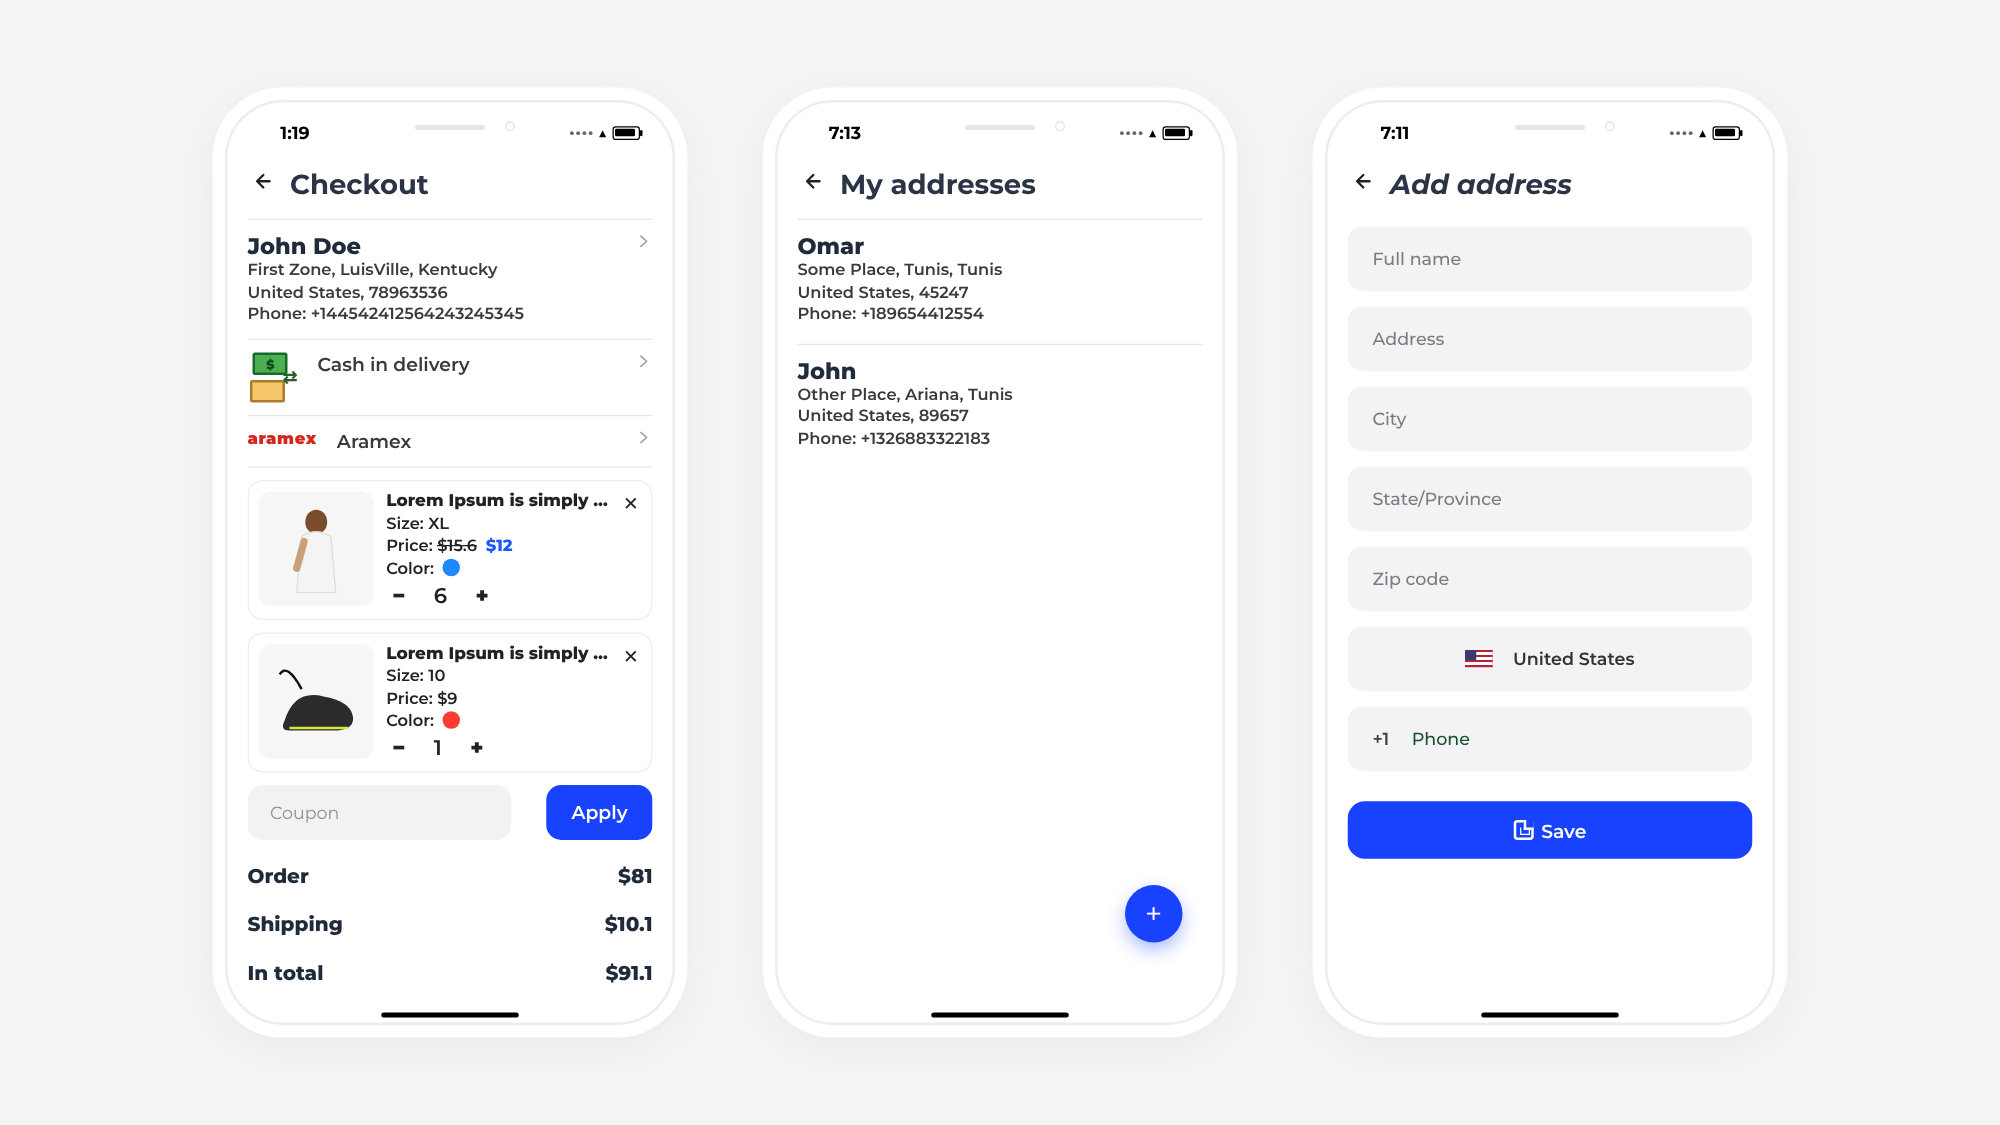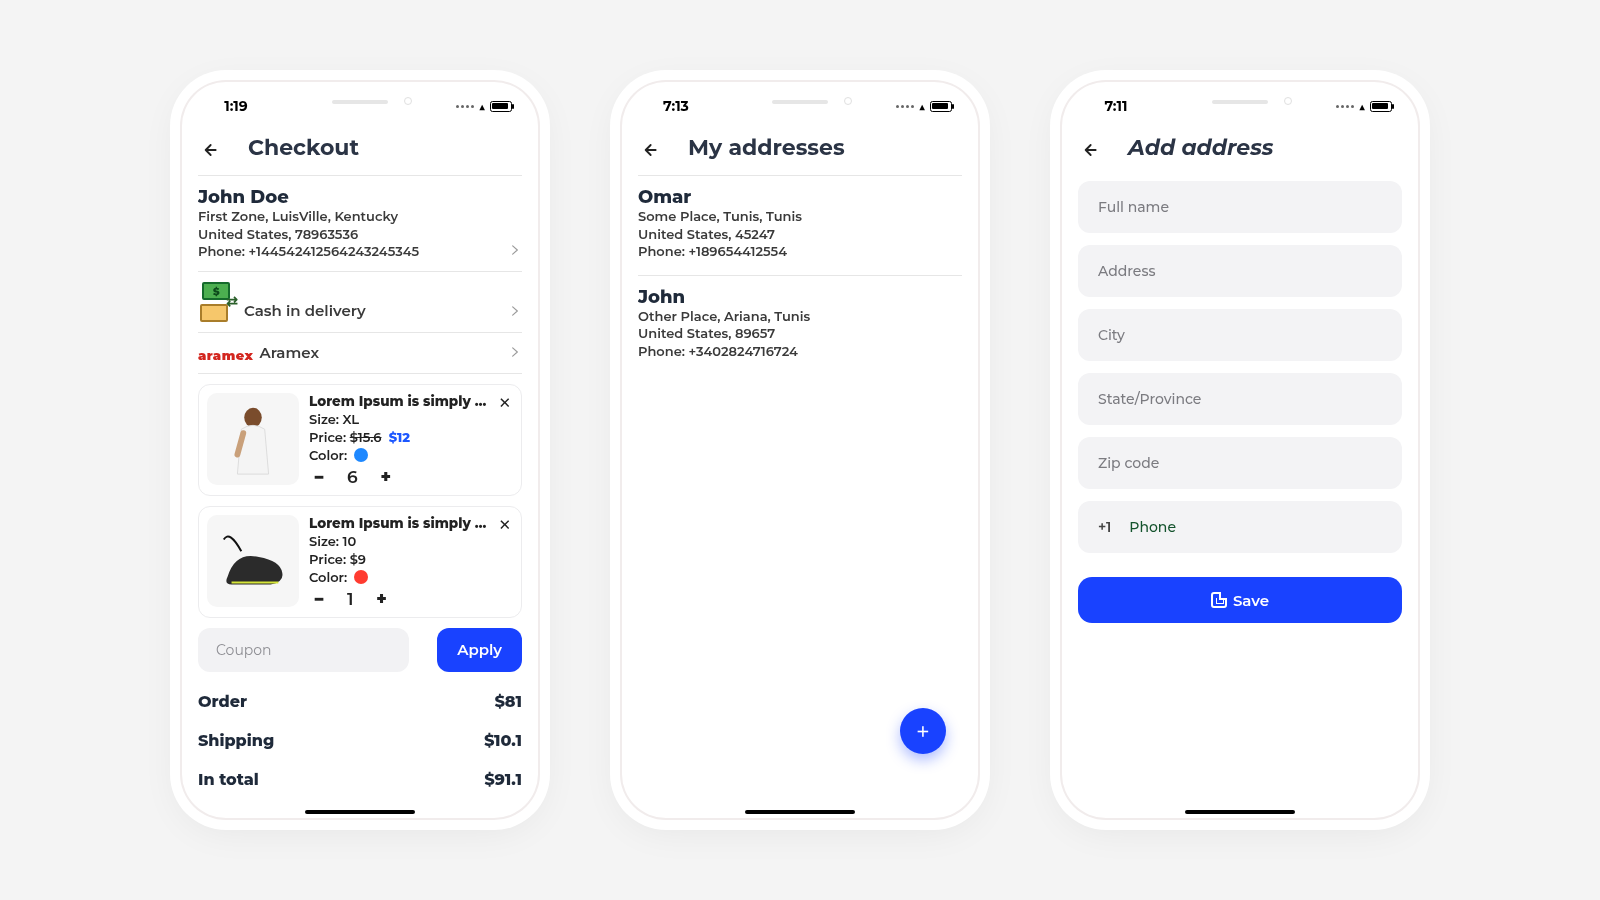--- a/index.html
+++ b/index.html
@@ -20,27 +20,27 @@
   .dots4 span { width:3px; height:3px; background:#666; border-radius:50%; }
   .wifi { font-size:13px; }
   .batt { width:22px; height:11px; border:1.4px solid #000; border-radius:2.5px; position:relative; }
   .batt::after { content:""; position:absolute; top:2px; right:-3px; width:2px; height:5px; background:#000; border-radius:1px;}
   .batt i { display:block; background:#000; margin:1.4px; height:6px; width:16px; border-radius:1px; }
 
   .screen { position:absolute; top:48px; left:18px; right:18px; bottom:20px; overflow:hidden; }
   .home-ind { position:absolute; bottom:6px; left:50%; transform:translateX(-50%); width:110px; height:4px;
               background:#000; border-radius:3px; }
 
-  .hdr { display:flex; align-items:flex-end; gap:28px; padding: 6px 0 14px; }
+  .hdr { display:flex; align-items:flex-start; gap:12px; padding: 6px 0 14px; }
   .hdr .back { width:22px; height:22px; display:flex; align-items:center; justify-content:center; cursor:pointer; }
   .hdr h1 { font-size:22px; font-weight:700; color:#2b3445; }
 
   .hr { height:1px; background:#e6e6e6; }
 
-  .row { padding:10px 0; display:flex; align-items:flex-end; gap:6px; }
+  .row { padding:10px 0; display:flex; align-items:flex-start; gap:16px; }
   .row .grow { flex:1; }
   .chev { color:#8a8a8a; font-size:14px; }
   .nm { font-weight:800; font-size:18px; color:#1f2a3a; }
   .sub { font-size:13px; color:#3a3a3a; line-height:1.35; font-weight:600; }
 
   .aramex { color:#d3261f; font-weight:900; font-size:13px; letter-spacing:.5px; }
 
   .cash-ico { width:40px; height:40px; position:relative; }
   .cash-ico .bill { position:absolute; top:0; left:4px; width:28px; height:18px; background:#4caf50; border:2px solid #156a2c; border-radius:2px; }
   .cash-ico .bill::before { content:"$"; position:absolute; top:1px; left:9px; font-size:10px; color:#0c4a1b; font-weight:900;}
@@ -278,21 +278,21 @@
         <div class="nm">Omar</div>
         <div class="sub">Some Place, Tunis, Tunis</div>
         <div class="sub">United States, 45247</div>
         <div class="sub">Phone: +189654412554</div>
       </div>
       <div class="hr"></div>
       <div class="addr">
         <div class="nm">John</div>
         <div class="sub">Other Place, Ariana, Tunis</div>
         <div class="sub">United States, 89657</div>
-        <div class="sub">Phone: +3402824716724</div>
+        <div class="sub">Phone: +1326883322183</div>
       </div>
 
       <div class="fab">+</div>
     </div>
     <div class="home-ind"></div>
   </div>
 
   <div class="phone">
     <span class="dot"></span>
     <div class="notch-left">7:11</div>
@@ -316,20 +316,24 @@
             </svg>
         </span>
         <h1>Add address</h1>
       </div>
 
       <div class="field">Full name</div>
       <div class="field">Address</div>
       <div class="field">City</div>
       <div class="field">State/Province</div>
       <div class="field">Zip code</div>
+      <div class="field center">
+        <span class="flag"></span>
+        <span>United States</span>
+      </div>
       <div class="phone-row">
         <span class="cc">+1</span>
         <span class="ph">Phone</span>
       </div>
       <button class="savebtn">
         <span class="saveico"></span>
         <span>Save</span>
       </button>
     </div>
     <div class="home-ind"></div>

